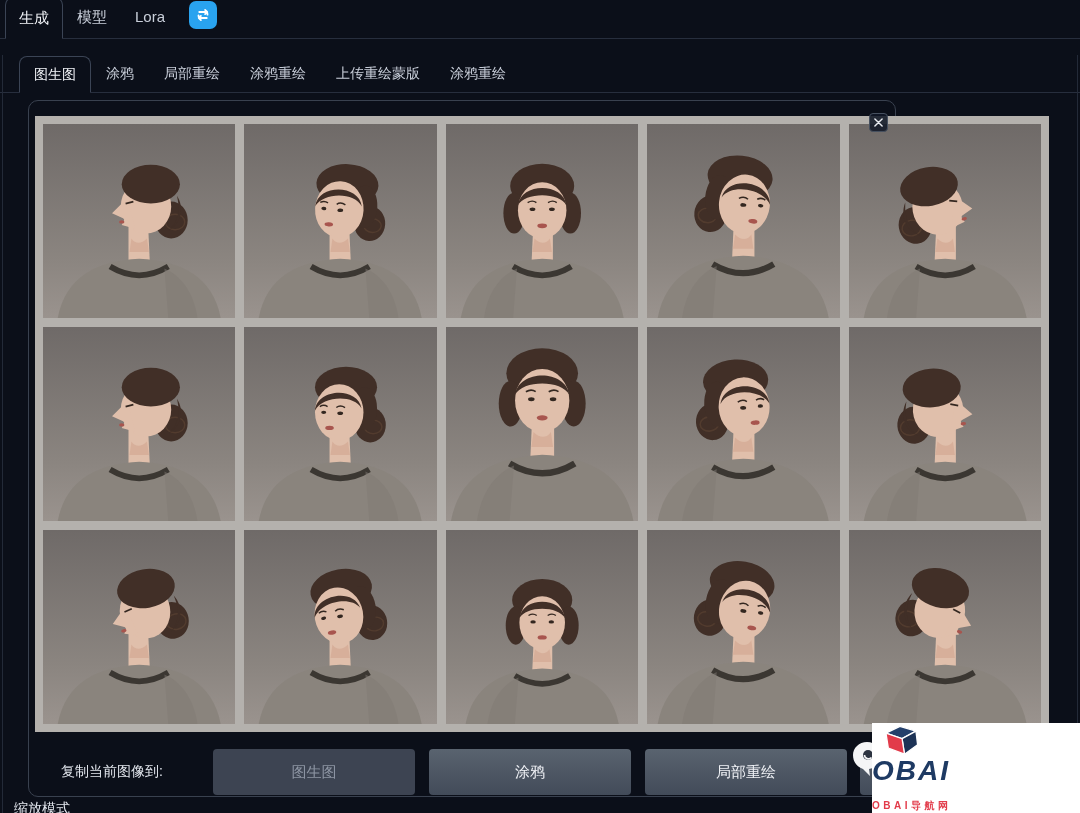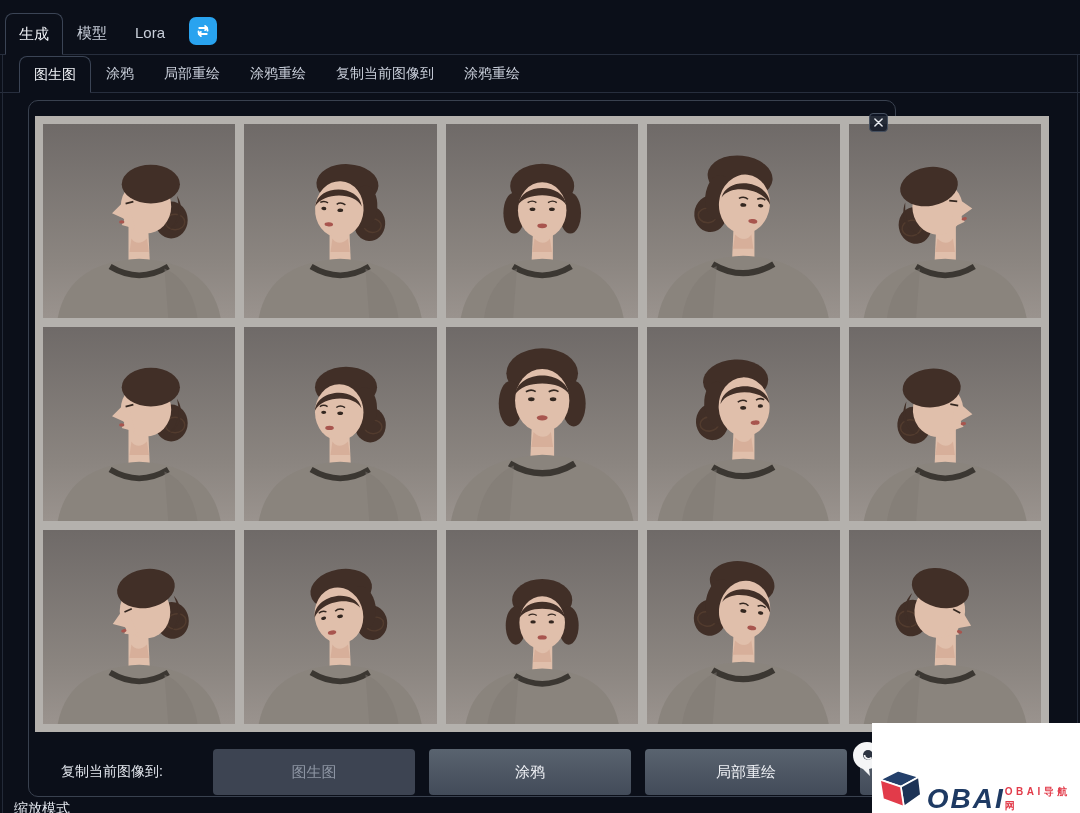--- a/index.html
+++ b/index.html
@@ -2,21 +2,21 @@
 <html><head>
 <meta charset="utf-8">
 <style>
   * { margin:0; padding:0; box-sizing:border-box; }
   html,body { background:#0b0f19; }
   body { font-family:"Liberation Sans","DejaVu Sans",sans-serif; }
   .page { position:relative; width:1080px; height:813px; overflow:hidden; background:#0b0f19; color:#e8ebf0; }
 
   
   .tabbar { position:absolute; left:0; right:0; display:flex; align-items:flex-end; border-bottom:1px solid #272e3d; }
-  .tabbar.top { top:0; height:55px; padding-left:5px; }
+  .tabbar.top { top:0; height:39px; padding-left:5px; }
   .tabbar.sub { top:55px; height:38px; padding-left:19px; }
   .tab { background:transparent; border:1px solid transparent; color:#c9cfda; font-family:inherit;
          font-size:15px; padding:12px 13px 13px; cursor:pointer; white-space:nowrap; line-height:1; }
   .tabbar.sub .tab { font-size:14px; padding:10px 14px 11px; }
   .tab.active { border:1px solid #3b4455; border-bottom-color:#0b0f19; border-radius:8px 8px 0 0;
                 margin-bottom:-1px; background:#0b0f19; color:#f2f4f8; }
   .refresh-btn { width:28px; height:28px; margin:0 0 9px 10px; border:none; border-radius:7px;
                  background:#29a3ef; display:flex; align-items:center; justify-content:center; cursor:pointer; }
   .refresh-btn svg { width:18px; height:18px; }
 
@@ -48,21 +48,21 @@
   .copy-btn.b2 { left:400px; }
   .copy-btn.b3 { left:616px; }
   .copy-btn.b4 { left:831px; }
 
   .resize-mode { position:absolute; left:14px; top:800px; font-size:14px; color:#e3e7ee; }
 
   
   .watermark { position:absolute; left:851px; top:723px; width:229px; height:90px; z-index:50; }
   .bubble-icon { position:absolute; left:0; top:17px; width:30px; height:38px; }
   .wm-box { position:absolute; left:21px; top:0; width:208px; height:90px; background:#ffffff;
-            display:flex; align-items:flex-end; }
+            display:flex; flex-direction:column; align-items:flex-start; }
   .wm-cube { width:58px; height:44px; margin-top:2px; }
   .wm-brand { font-size:28px; font-weight:bold; font-style:italic; letter-spacing:2px;
               color:#1e3a63; line-height:1; margin-top:-2px; }
   .wm-sub { font-size:10px; font-weight:bold; letter-spacing:3.5px; color:#e23b4a; margin-top:14px; }
 </style>
 </head>
 <body>
 
 <div class="page">
 
@@ -78,21 +78,21 @@
         <path d="M9.2 13.2 L6.4 16 L9.2 18.8"></path>
       </svg>
     </button>
   </div>
 
   <div class="tabbar sub">
     <button class="tab active">图生图</button>
     <button class="tab">涂鸦</button>
     <button class="tab">局部重绘</button>
     <button class="tab">涂鸦重绘</button>
-    <button class="tab">复制当前图像到</button>
+    <button class="tab">上传重绘蒙版</button>
     <button class="tab">涂鸦重绘</button>
   </div>
 
   <div class="content-frame"></div>
 
   <div class="gallery-panel">
     <div class="image-grid" id="grid">
         <div class="cell">
   <svg viewBox="0 0 200 200" preserveAspectRatio="xMidYMax slice">
     <defs>

